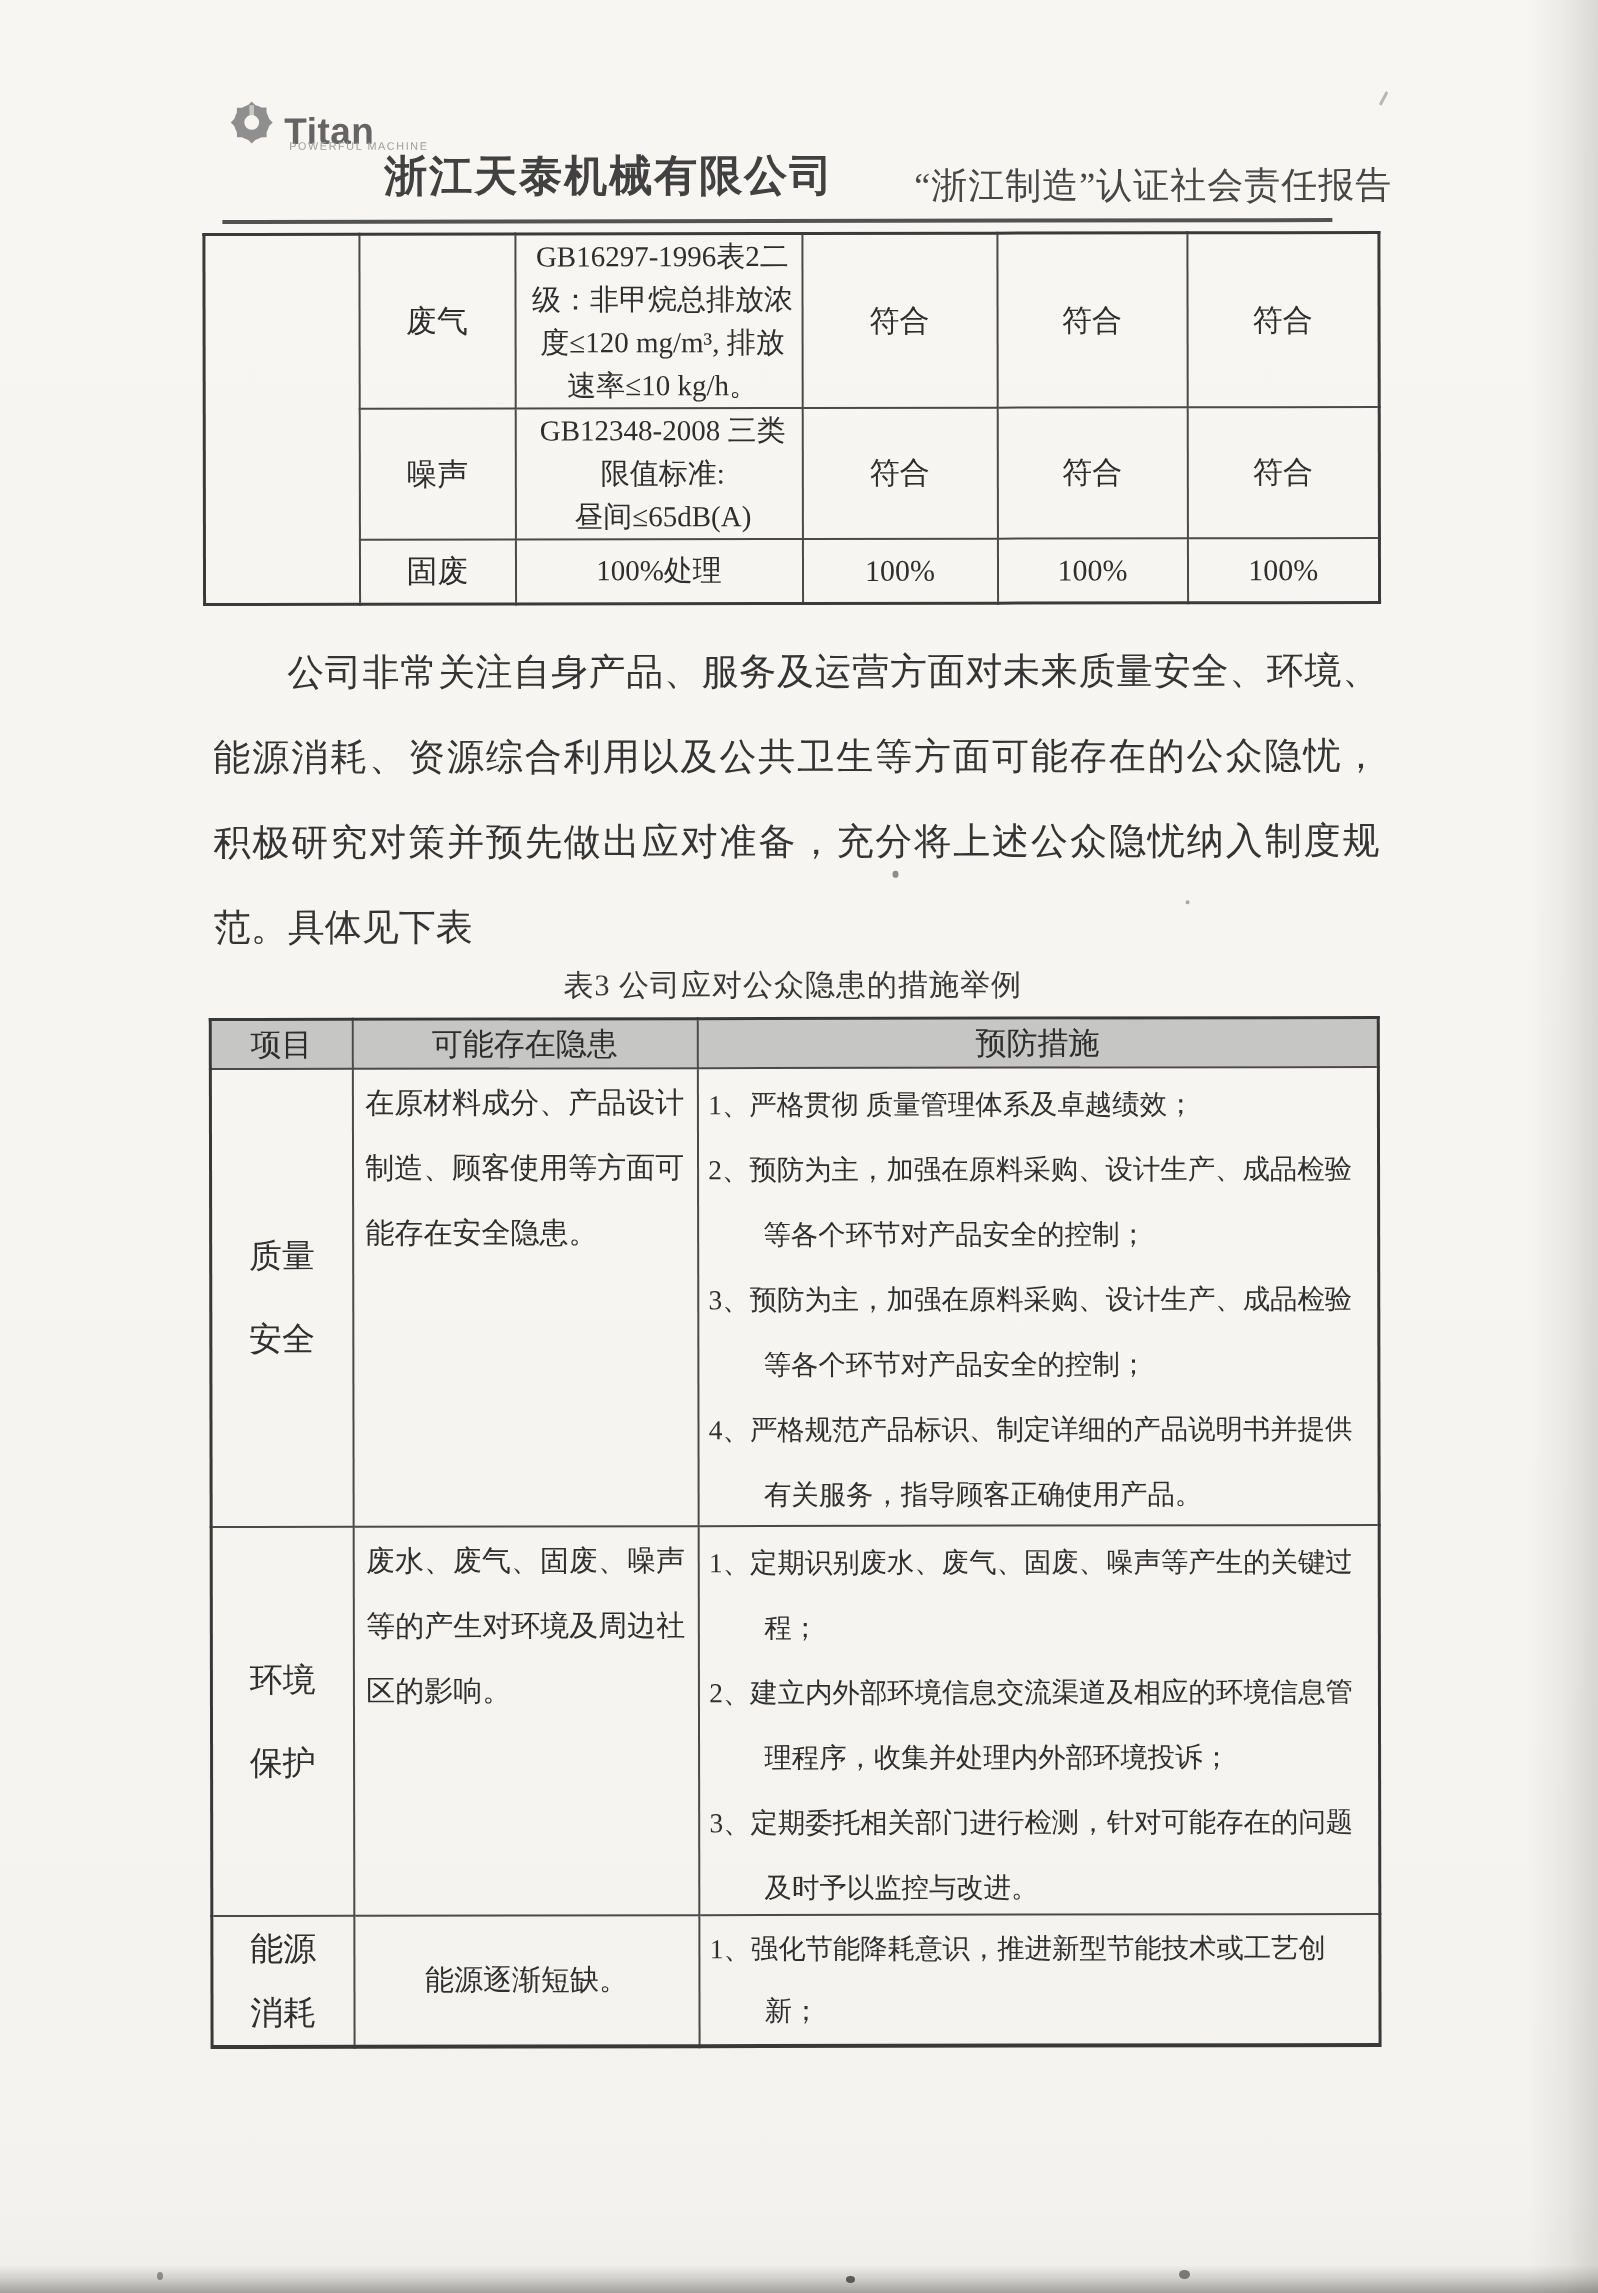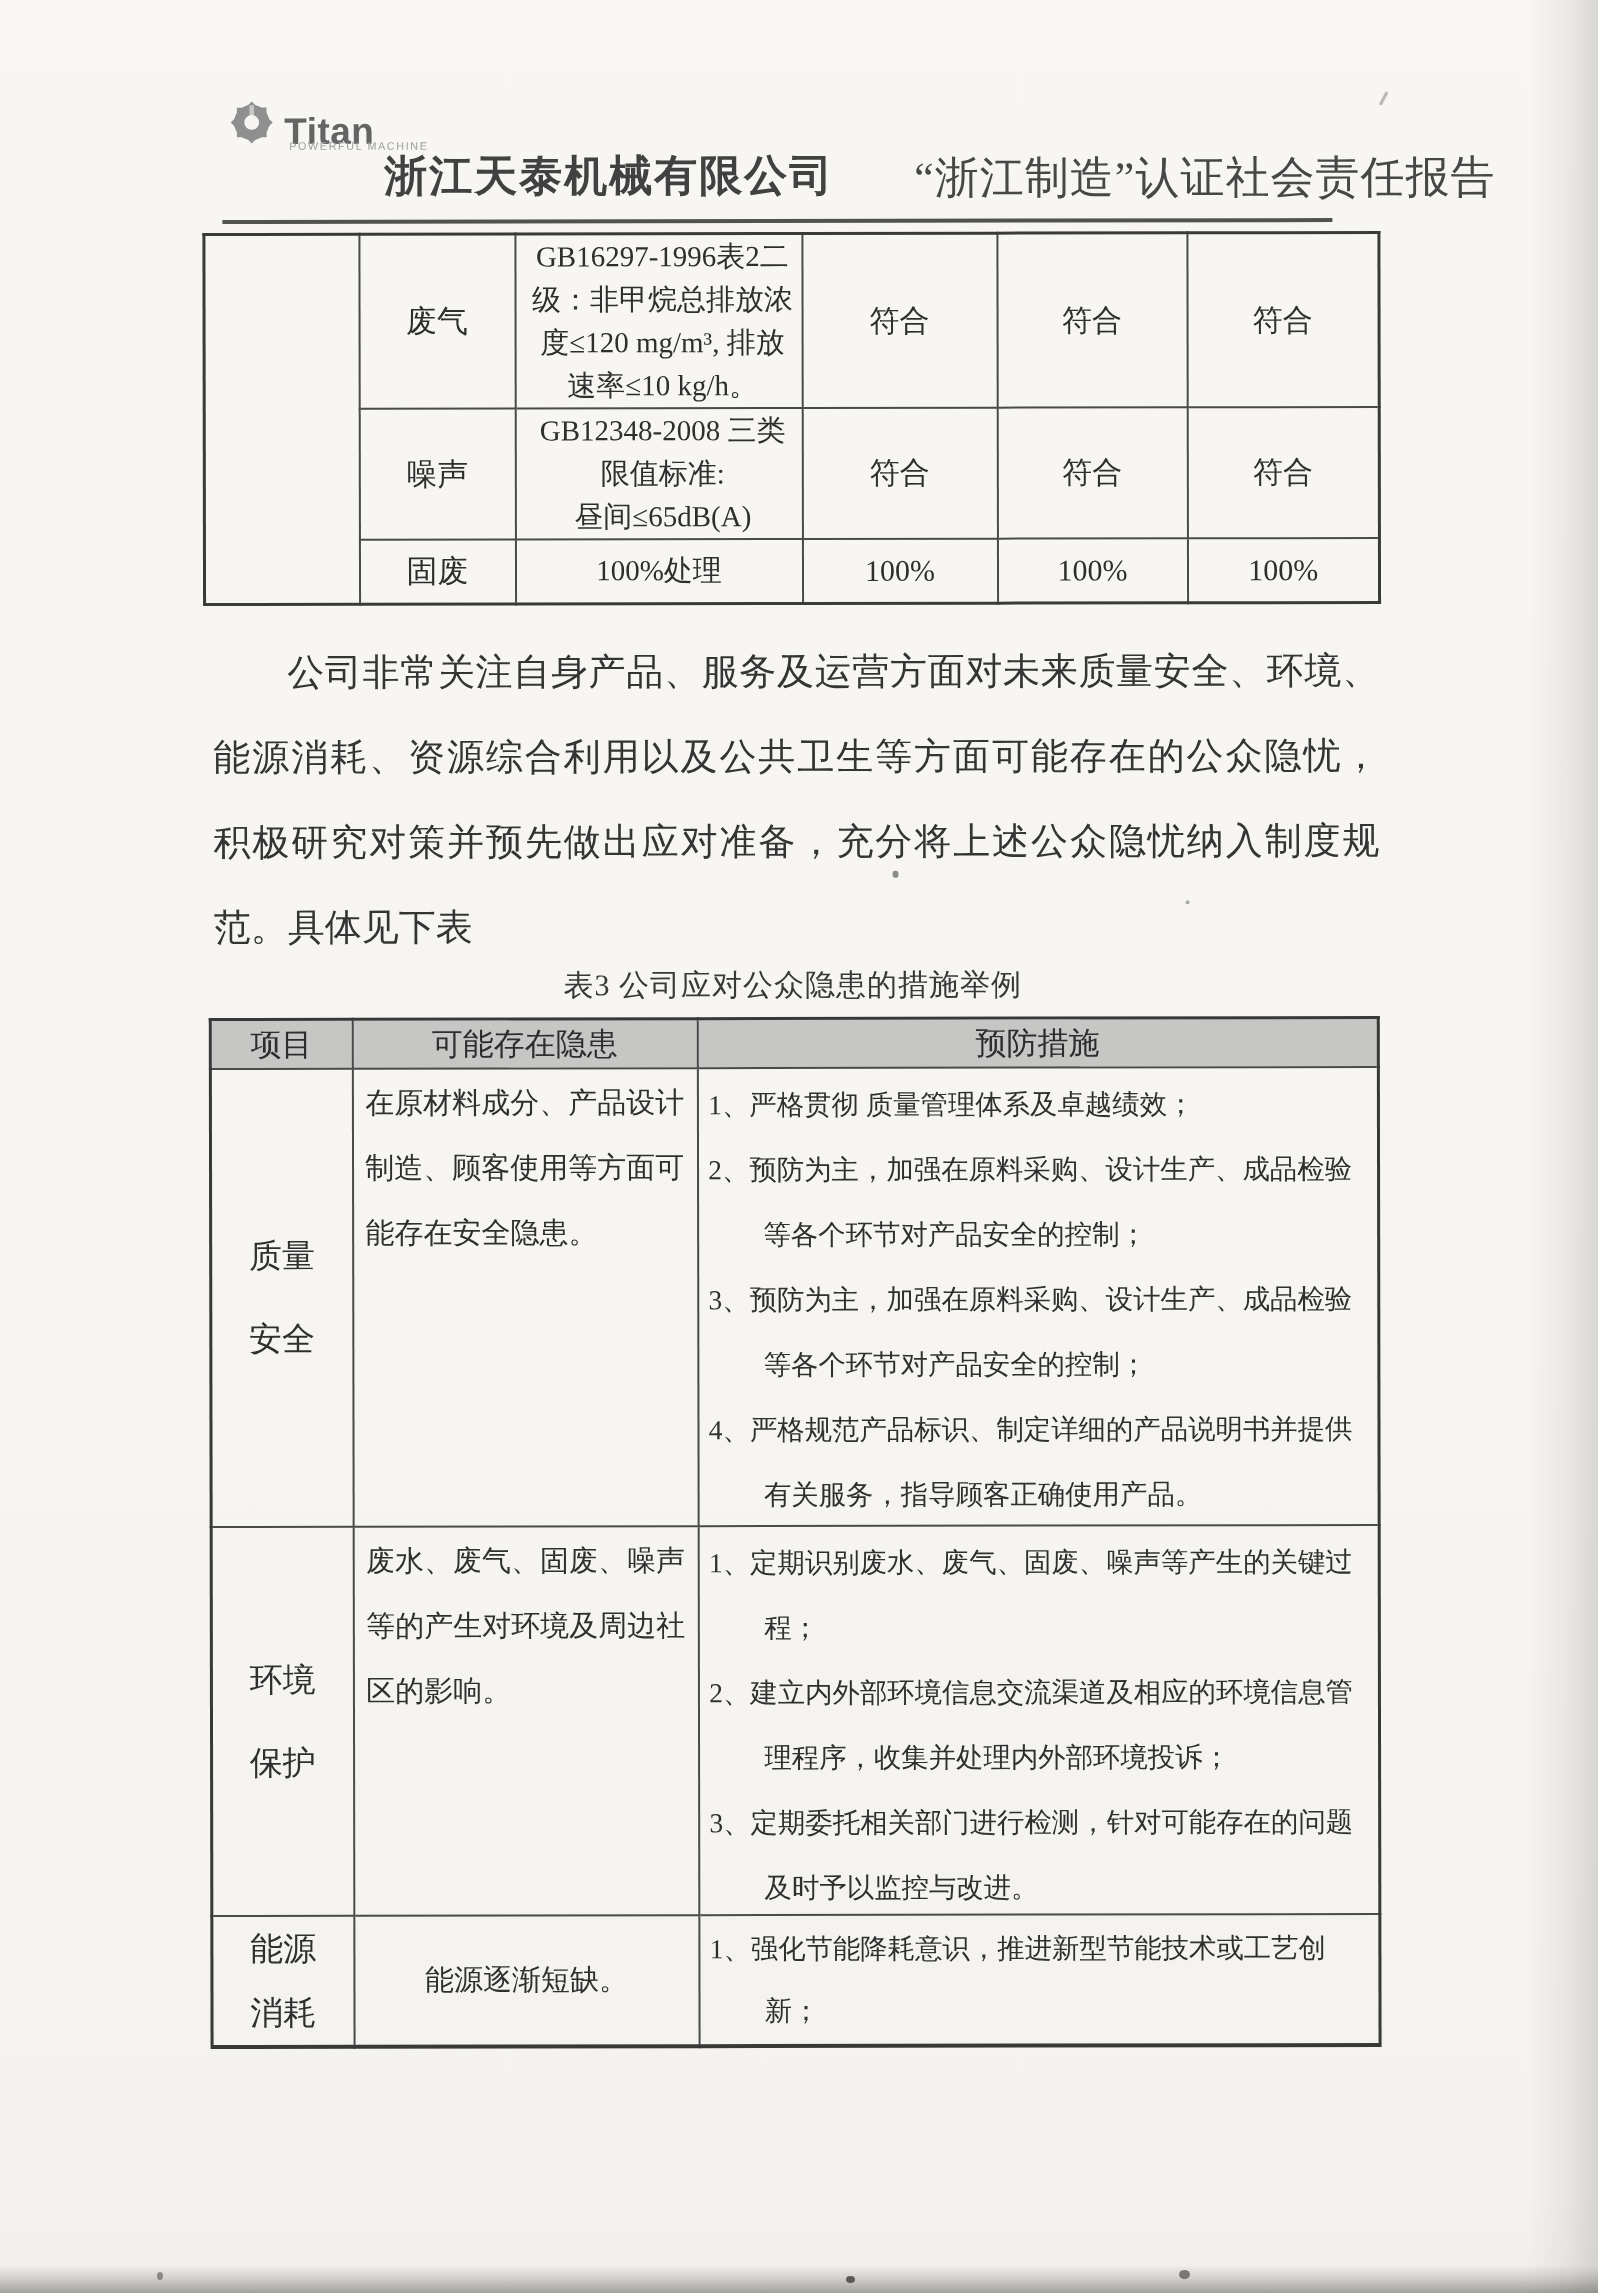--- a/index.html
+++ b/index.html
@@ -36,22 +36,22 @@
     position:absolute;left:291px;top:139px;
     font-family:"Liberation Sans","DejaVu Sans",sans-serif;
     font-size:10.8px;color:#9d9d9d;letter-spacing:1.6px;
   }
   .gear{position:absolute;left:225px;top:92px;width:57px;height:59px;}
   .company-name{
     position:absolute;left:386px;top:147px;
     font-size:43px;font-weight:bold;color:#414141;letter-spacing:2px;white-space:nowrap;
   }
   .report-title{
-    position:absolute;left:916px;top:149px;
-    font-size:44px;color:#474747;letter-spacing:1px;white-space:nowrap;
+    position:absolute;left:916px;top:162px;
+    font-size:36px;color:#474747;letter-spacing:1px;white-space:nowrap;
   }
   .header-rule{position:absolute;left:224px;top:219px;width:1110px;height:3.9px;background:#525252;}
 
   
   table{border-collapse:collapse;table-layout:fixed;}
   td,th{border:2px solid #4a4a4a;padding:0;overflow:hidden;}
 
   
   .tbl-compliance{position:absolute;left:204px;top:232px;width:1175px;border:3.9px solid #3a3a3a;}
   .tbl-compliance td{vertical-align:middle;color:#2e2e2e;}

